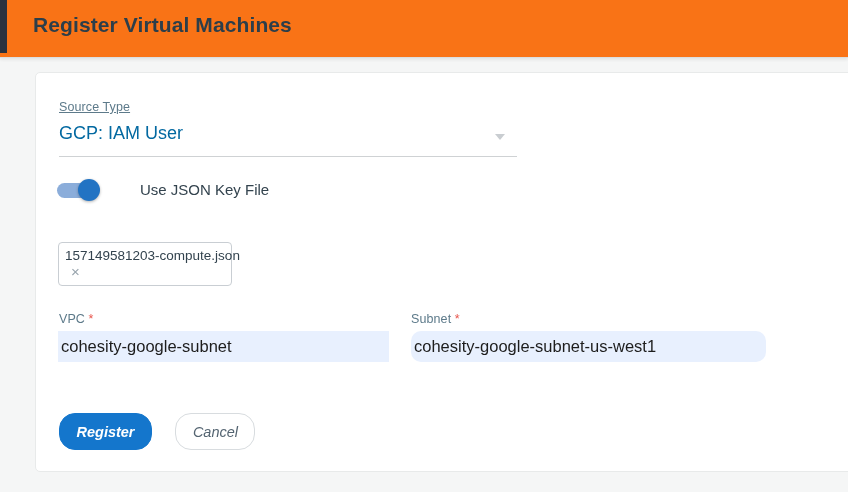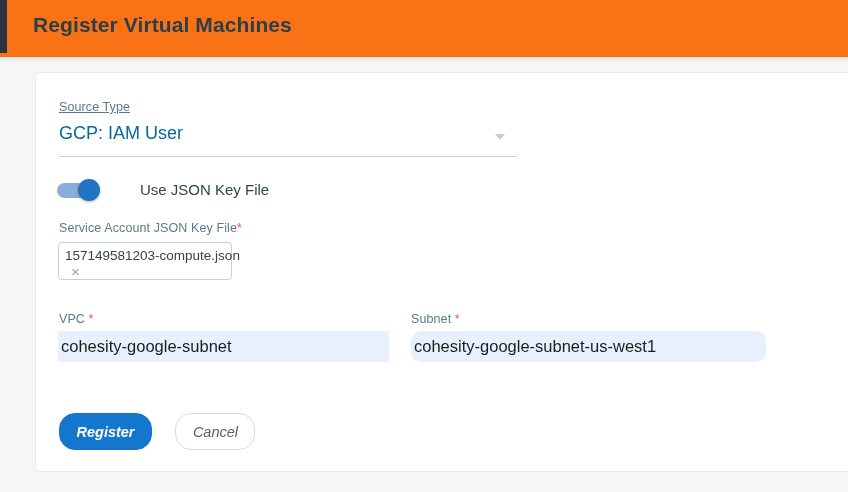--- a/index.html
+++ b/index.html
@@ -69,21 +69,21 @@
     box-shadow: 0 1px 3px rgba(0,0,0,0.3);
   }
   .toggle-label {
     position: absolute; left: 83px; top: 3px;
     font-size: 15px; color: #33434e; white-space: nowrap;
   }
   
   .label-keyfile { position: absolute; left: 23px; top: 148px; }
   .file-chip {
     position: absolute; left: 22px; top: 169px;
-    width: 174px; height: 38px;
+    width: 174px; height: 44px;
     border: 1px solid #c9ced3; border-radius: 4px;
     background: #fff;
     padding: 5px 6px 0 6px;
   }
   .file-name {
     font-size: 13.5px; color: #33434e; white-space: nowrap;
   }
   .file-remove {
     display: inline-block; margin-left: 6px; margin-top: 1px;
     font-size: 15px; color: #98a4ad; cursor: pointer; line-height: 1;
@@ -135,21 +135,20 @@
     <div class="caret"></div>
   </div>
 
   <div class="toggle-row">
     <div class="toggle">
       <div class="toggle-knob"></div>
     </div>
     <div class="toggle-label">Use JSON Key File</div>
   </div>
 
-  <div class="field-label label-keyfile"><span>Service Account JSON Key File</span><span class="req">*</span></div>
 
   <div class="file-chip">
     <div class="file-name">157149581203-compute.json</div>
     <span class="file-remove">×</span>
   </div>
 
   <div class="field-label label-vpc"><span>VPC </span><span class="req">*</span></div>
   <input class="text-input input-vpc" type="text" value="cohesity-google-subnet" style="">
 
   <div class="field-label label-subnet"><span>Subnet </span><span class="req">*</span></div>

